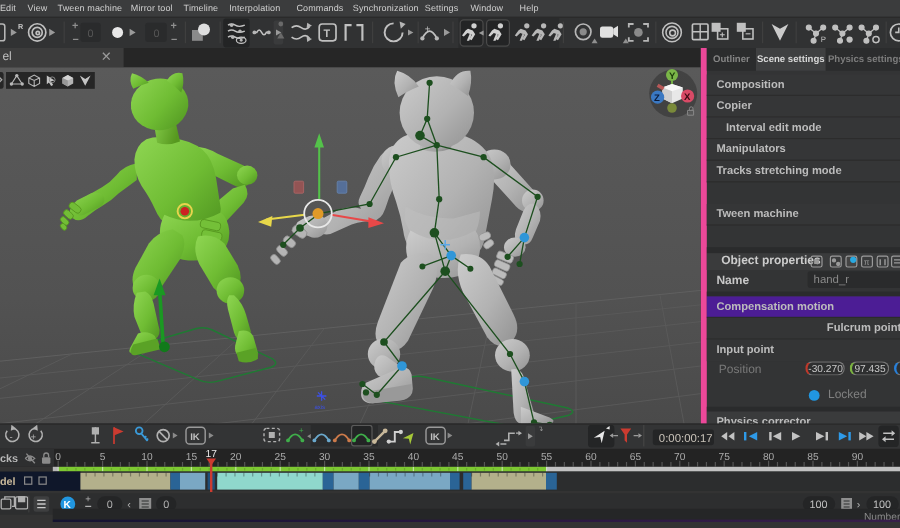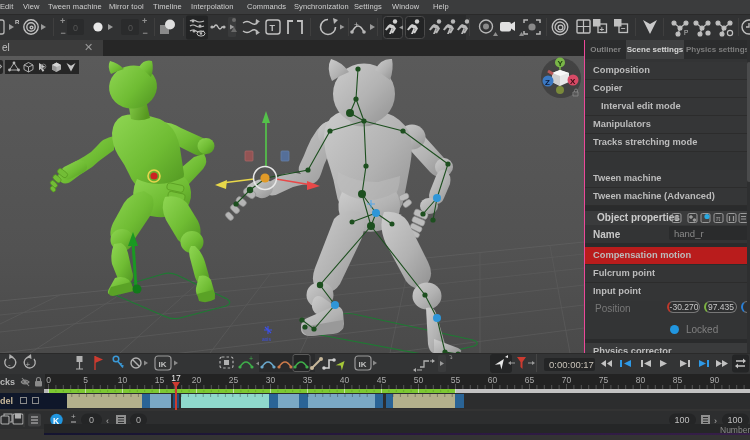--- a/index.html
+++ b/index.html
@@ -9,21 +9,21 @@
 #stage{position:relative;width:750px;height:440px;}
 
 #menubar{left:0;top:0;width:750px;height:14px;background:#3b3c3d;color:#d0d0d0;font-size:7.5px;font-weight:normal;letter-spacing:0.1px;}
 #menubar span{position:absolute;top:2px;}
 
 #toolbar{left:0;top:14px;width:750px;height:26px;background:#313233;border-top:1px solid #2a2a2a;}
 
 #tabbar{left:0;top:40px;width:584px;height:16px;background:#262626;}
 #doctab{position:absolute;left:0;top:0;width:103px;height:16px;background:#3c3c3c;color:#c0c0c0;font-size:10px;}
 
-#rpanel{left:584px;top:40px;width:166px;height:315px;background:#333435;border-left:1px solid #ec4899;}
+#rpanel{left:584px;top:40px;width:166px;height:315px;background:#333435;border-left:5px solid #ec4899;}
 .ptab{position:absolute;top:0;height:19px;overflow:hidden;white-space:nowrap;font-size:8px;font-weight:bold;color:#858585;text-align:center;line-height:19px;}
 .prow{position:absolute;left:0;width:162px;height:18px;background:#353637;border-bottom:1px solid #2c2c2c;color:#bcbcbc;font-size:9.3px;font-weight:bold;line-height:17px;padding-left:8px;}
 
 #tltool{left:0;top:353px;width:750px;height:21px;background:#333435;border-top:1px solid #2a2a2a;}
 #ruler{left:0;top:374px;width:750px;height:15px;background:#232323;}
 #rulersb{left:0;top:374px;width:45px;height:15px;background:#2e2f30;}
 #trackrow{left:0;top:393px;width:750px;height:16px;background:#2c2d2e;}
 #tracksb{left:0;top:393px;width:67px;height:16px;background:#0f172a;}
 #btool{left:0;top:411px;width:750px;height:18px;background:#2d2e2f;}
 #statusbar{left:0;top:424px;width:750px;height:11px;background:#252627;color:#8a8a8a;font-size:8.5px;margin-left:44px;}
@@ -494,21 +494,20 @@
   <div class="ptab" style="left:0;width:41px;">Outliner</div>
   <div class="ptab" style="left:41px;width:58px;background:#3f4041;color:#d8d8d8;">Scene settings</div>
   <div class="ptab" style="left:99px;width:67px;color:#7d7d7d;">Physics settings</div>
 
   <div class="prow" style="top:22px;">Composition</div>
   <div class="prow" style="top:40px;">Copier</div>
   <div class="prow" style="top:58px;padding-left:16px;">Interval edit mode</div>
   <div class="prow" style="top:94px;">Tracks stretching mode</div>
   <div class="prow" style="top:76px;">Manipulators</div>
   <div class="prow" style="top:130px;">Tween machine</div>
-  <div class="prow" style="top:148px;">Tween machine (Advanced)</div>
 
   <div style="position:absolute;left:0;top:166px;width:166px;height:5px;background:#2a2b2c;"></div>
 
   <div style="position:absolute;left:0;top:171px;width:162px;height:14px;background:#3a3b3c;color:#cccccc;font-size:10px;font-weight:bold;padding-left:12px;line-height:14px;">Object properties</div>
   <svg style="position:absolute;left:86px;top:172px;" width="76" height="12" viewBox="0 0 76 12">
     <g fill="none" stroke="#9a9a9a" stroke-width="1">
       <rect x="1" y="1.5" width="9" height="9" rx="1.5"></rect>
           <rect x="4" y="4.5" width="3" height="3" fill="#9a9a9a"></rect>
       <rect x="17" y="1.5" width="9" height="9" rx="1.5"></rect>
           <circle cx="20" cy="5" r="1.3" fill="#9a9a9a"></circle>
@@ -521,22 +520,22 @@
           <path d="M58.5 4 v5 M62.5 4 v5" stroke-width="1.2"></path>
       <rect x="68" y="1.5" width="9" height="9" rx="1.5"></rect>
           <path d="M70 4.5 h5 M70 7 h5"></path>
     </g>
   </svg>
 
   <div style="position:absolute;left:8px;top:189px;color:#c8c8c8;font-size:10px;font-weight:bold;">Name</div>
   <div style="position:absolute;left:84px;top:186px;width:82px;height:14px;background:#2a2b2c;border-radius:2px;color:#8a8a8a;font-size:9.5px;padding:2px 0 0 5px;">hand_r</div>
   <div style="position:absolute;left:0;top:203px;width:166px;height:4px;background:#2a2b2c;"></div>
 
-  <div class="prow" style="top:207px;background:#b91c1c;">Compensation motion</div>
-  <div class="prow" style="top:225px;background:#343536;">Fulcrum point</div>
+  <div class="prow" style="top:207px;background:#4c1d95;">Compensation motion</div>
+  <div class="prow" style="top:225px;background:#343536;text-align:right;">Fulcrum point</div>
   <div class="prow" style="top:243px;background:#343536;border-bottom:none;">Input point</div>
 
   <div style="position:absolute;left:10px;top:263px;color:#787878;font-size:10px;">Position</div>
   <div style="position:absolute;left:82px;top:261px;width:33px;height:12px;border:1px solid #777;border-left:2px solid #c0392b;border-radius:7px;background:#2e2f30;color:#c8c8c8;font-size:8.5px;text-align:center;line-height:11px;overflow:hidden;">-30.270</div>
   <div style="position:absolute;left:119px;top:261px;width:33px;height:12px;border:1px solid #777;border-left:2px solid #7cb342;border-radius:7px;background:#2e2f30;color:#c8c8c8;font-size:8.5px;text-align:center;line-height:11px;">97.435</div>
   <div style="position:absolute;left:156px;top:261px;width:33px;height:12px;border:1px solid #777;border-left:2px solid #2980d9;border-radius:7px;background:#2e2f30;color:#c8c8c8;font-size:8.5px;text-align:center;line-height:11px;">3</div>
 
   <div style="position:absolute;left:85px;top:285px;width:9px;height:9px;border-radius:50%;background:#2196e0;"></div>
   <div style="position:absolute;left:101px;top:284px;color:#808080;font-size:10px;">Locked</div>
 

